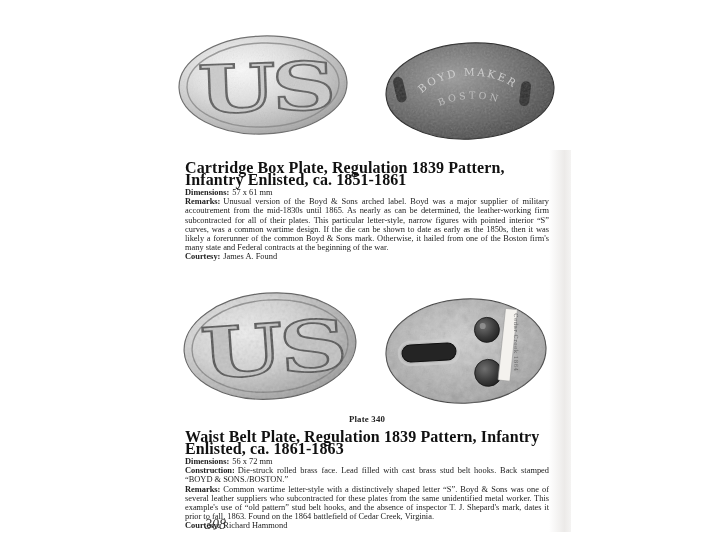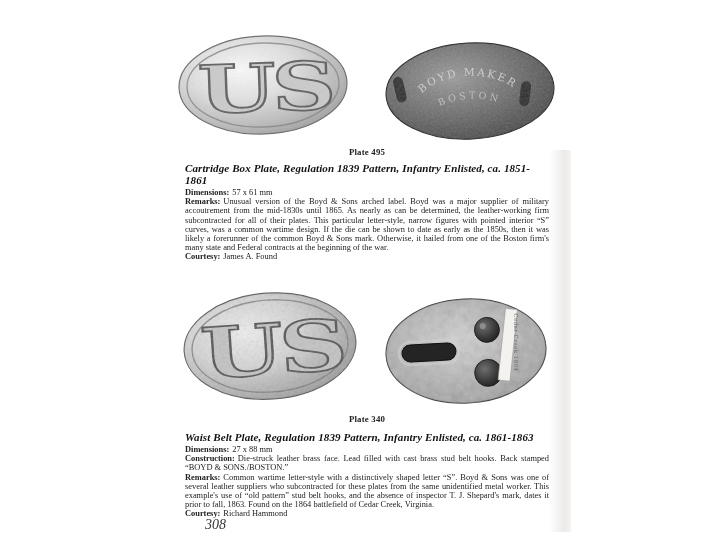--- a/index.html
+++ b/index.html
@@ -6,21 +6,21 @@
   .page{
     position:relative;width:720px;height:540px;background:#ffffff;
     font-family:"Liberation Serif", serif;color:#1c1c1c;overflow:hidden;
   }
   .photo{position:absolute;}
   .caption{
     position:absolute;left:185px;width:364px;text-align:center;
     font-weight:bold;font-size:8.8px;letter-spacing:.2px;color:#222;
   }
   .tb{position:absolute;left:185px;width:364px;font-size:8.4px;line-height:9.2px;color:#222;}
-  .tb h3{font-size:11px;line-height:12px;margin:0 0 2px 0;font-weight:bold;letter-spacing:.1px;color:#111;font-style:italic;}
+  .tb h3{font-size:16px;line-height:12px;margin:0 0 2px 0;font-weight:bold;letter-spacing:.1px;color:#111;}
   .tb p{margin:0;}
   .just{text-align:justify;}
   .lbl{font-weight:bold;padding-right:3px;}
   .ital{}
   .pageno{
     position:absolute;left:205px;width:364px;top:517px;text-align:left;
     font-style:italic;font-size:14px;color:#333;
   }
   .scanband{
     position:absolute;left:549px;top:150px;width:22px;height:382px;
@@ -83,21 +83,20 @@
       <textPath href="#arc1" startOffset="50%" text-anchor="middle">BOYD MAKER</textPath>
     </text>
     <text font-size="9.5" fill="#cfcfcf" letter-spacing="3" opacity="0.8">
       <textPath href="#arc2" startOffset="50%" text-anchor="middle">BOSTON</textPath>
     </text>
     <g clip-path="url(#c2)">
         <rect width="172" height="100" filter="url(#n2)" opacity="0.3"></rect>
       </g>
   </svg>
 
-  <div class="caption" style="top:147px;">Plate 495</div>
 
   <div class="tb" style="top:162px;">
     <h3>Cartridge Box Plate, Regulation 1839 Pattern, Infantry Enlisted, ca. 1851-1861</h3>
     <p><span class="lbl">Dimensions:</span><span>57 x 61 mm</span></p>
     <p class="just"><span class="lbl">Remarks:</span><span>Unusual version of the Boyd &amp; Sons arched label. Boyd was a major supplier of military accoutrement from the mid-1830s until 1865. As nearly as can be determined, the leather-working firm subcontracted for all of their plates. This particular letter-style, narrow figures with pointed interior “S” curves, was a common wartime design. If the die can be shown to date as early as the 1850s, then it was likely a forerunner of the common Boyd &amp; Sons mark. Otherwise, it hailed from one of the Boston firm's many state and Federal contracts at the beginning of the war.</span></p>
     <p><span class="lbl">Courtesy:</span><span>James A. Found</span></p>
   </div>
 
   <svg class="photo" style="left:182px;top:291px;transform:rotate(-4deg);" width="177" height="110" viewBox="0 0 177 110">
     <defs>
@@ -160,22 +159,22 @@
     <g transform="rotate(9 124 50)">
       <rect x="118" y="14" width="12" height="72" rx="1" fill="#f4f2ee" stroke="#999999" stroke-width="0.6"></rect>
       <text transform="translate(126.5,18) rotate(84)" font-size="5.6" fill="#6b6b6b" letter-spacing="0.4">Cedar Creek 1864</text>
     </g>
   </svg>
 
   <div class="caption" style="top:414px;">Plate 340</div>
 
   <div class="tb" style="top:431px;">
     <h3>Waist Belt Plate, Regulation 1839 Pattern, Infantry Enlisted, ca. 1861-1863</h3>
-    <p><span class="lbl">Dimensions:</span><span>27 x 88 mm</span></p>
-    <p class="just"><span class="lbl">Construction:</span><span>Die-struck leather brass face. Lead filled with cast brass </span><span class="ital">stud</span><span> belt hooks. Back stamped “BOYD &amp; SONS./BOSTON.”</span></p>
+    <p><span class="lbl">Dimensions:</span><span>56 x 72 mm</span></p>
+    <p class="just"><span class="lbl">Construction:</span><span>Die-struck rolled brass face. Lead filled with cast brass </span><span class="ital">stud</span><span> belt hooks. Back stamped “BOYD &amp; SONS./BOSTON.”</span></p>
     <p class="just"><span class="lbl">Remarks:</span><span>Common wartime letter-style with a distinctively shaped letter “S”. Boyd &amp; Sons was one of several leather suppliers who subcontracted for these plates from the same unidentified metal worker. This example's use of “old pattern” stud belt hooks, and the absence of inspector T. J. Shepard's mark, dates it prior to fall, 1863. Found on the 1864 battlefield of Cedar Creek, Virginia.</span></p>
     <p><span class="lbl">Courtesy:</span><span>Richard Hammond</span></p>
   </div>
 
   <div class="pageno">308</div>
 
   <div class="scanband"></div>
 </div>
 
 </body></html>

